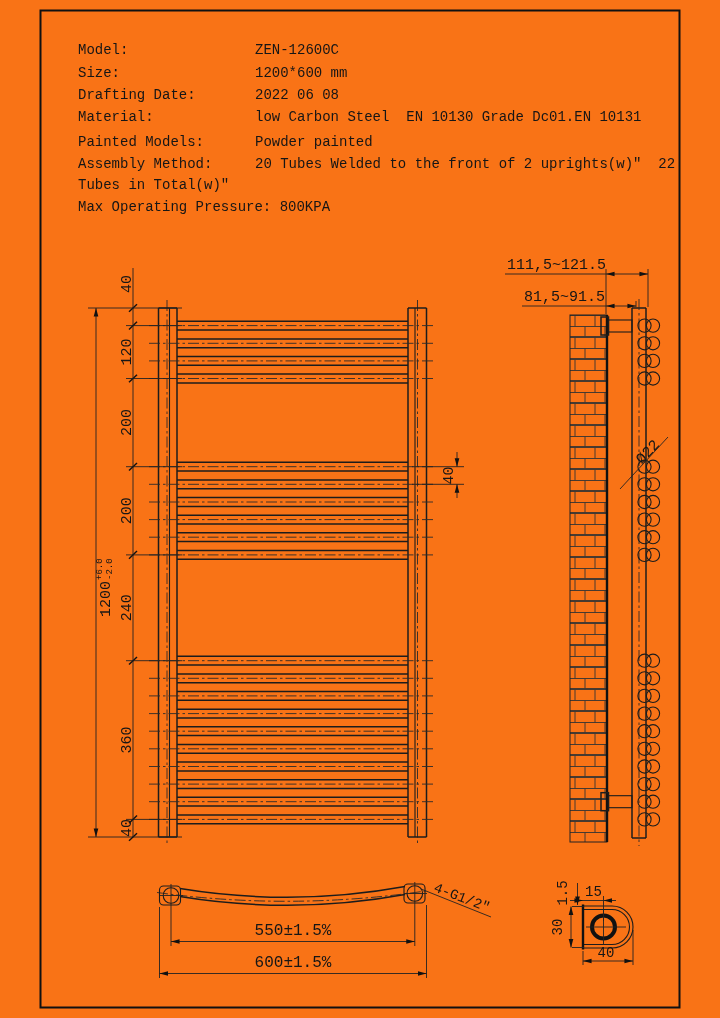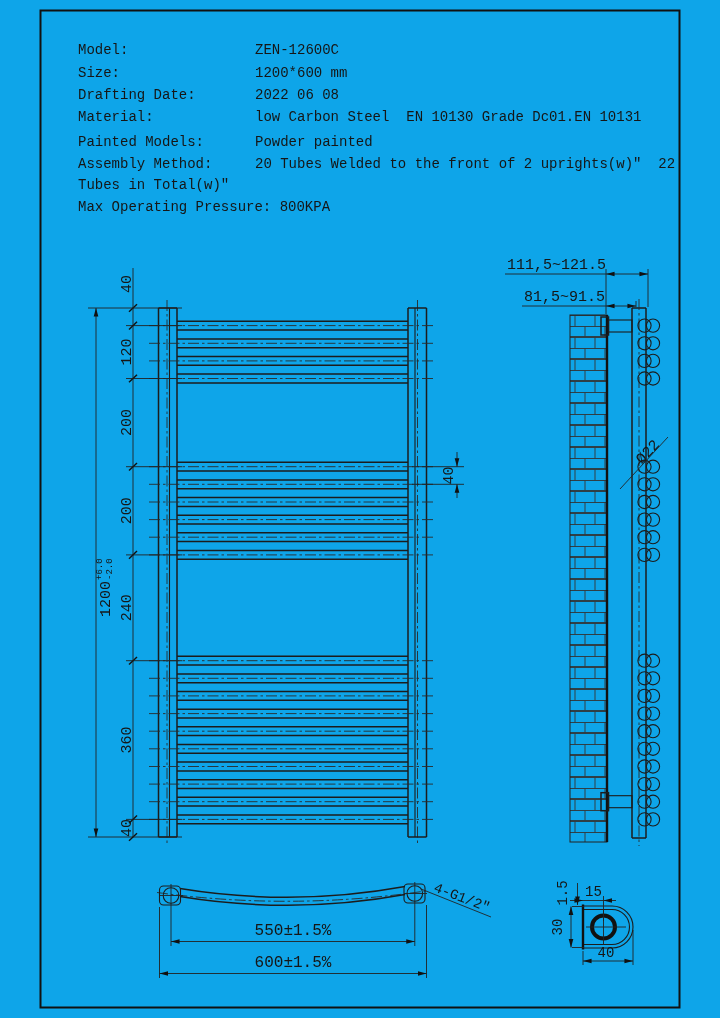--- a/index.html
+++ b/index.html
@@ -1,16 +1,16 @@
 <!DOCTYPE html>
 <html><head>
 <meta charset="utf-8">
 <style>
   html,body{margin:0;padding:0;background:#ffffff;}
-  .page{position:relative;width:720px;height:1018px;background:#0ea5e9;}
+  .page{position:relative;width:720px;height:1018px;background:#f97316;}
   svg{display:block;}
   svg text{font-family:"Liberation Mono","DejaVu Sans Mono",monospace;fill:#161616;white-space:pre;}
   .spec{font-size:14px;}
   .d14{font-size:14px;}
   .d15{font-size:15px;}
   .d16{font-size:16px;}
   .d9{font-size:9px;}
   .ln{stroke:#1c1c1c;stroke-width:1.5;fill:none;}
   .lt{stroke:#1c1c1c;stroke-width:1.1;fill:none;}
   .thick{stroke:#111;stroke-width:2.4;fill:none;}

